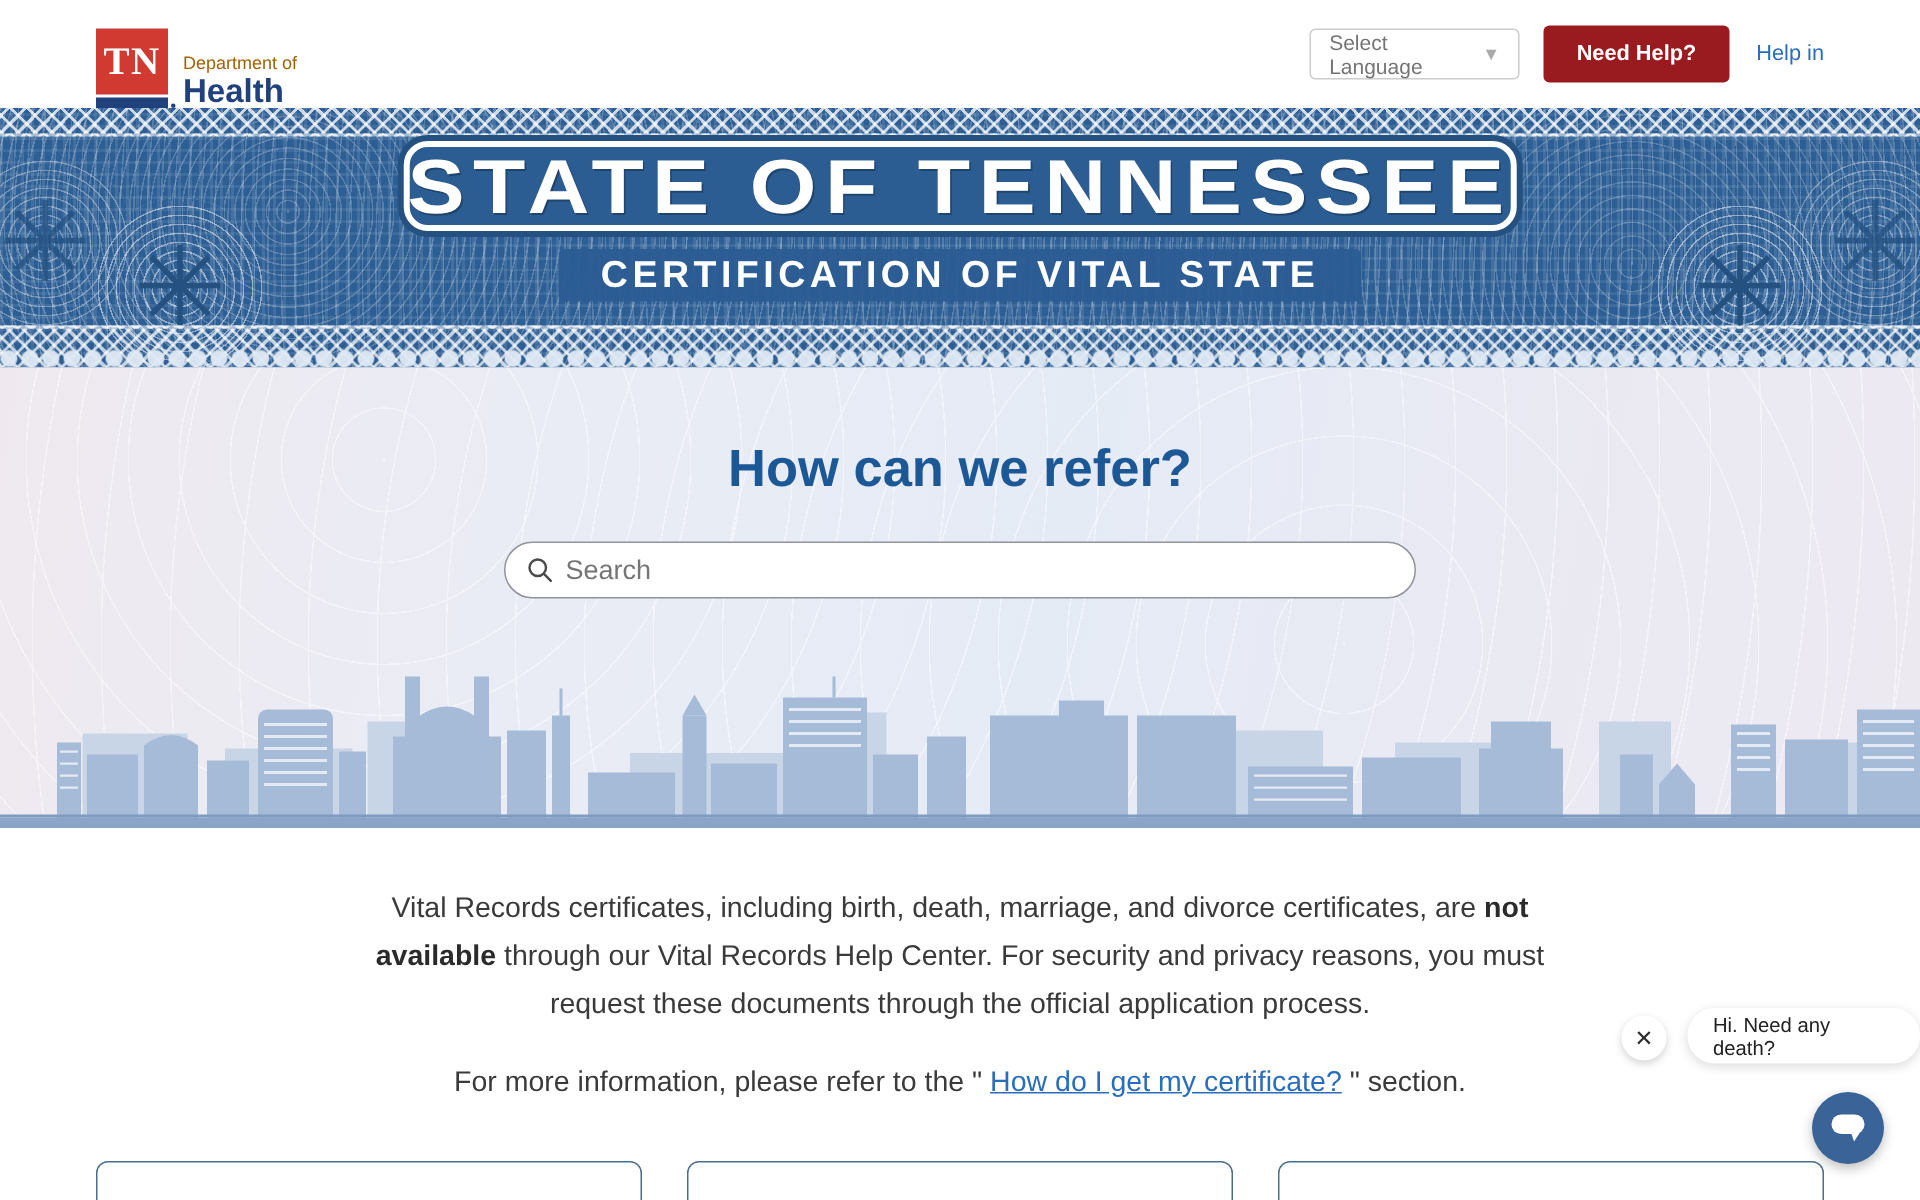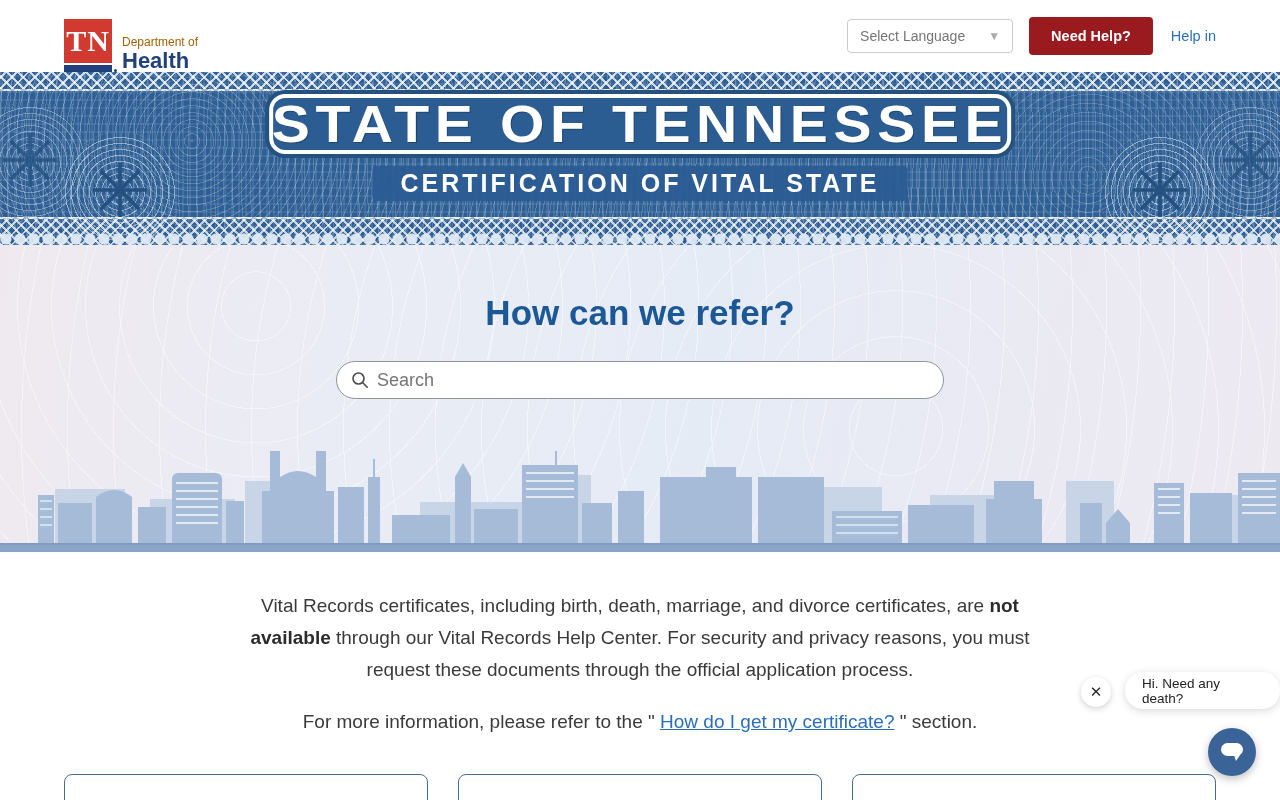--- a/index.html
+++ b/index.html
@@ -3,28 +3,28 @@
 <meta charset="utf-8">
 <style>
   * { margin:0; padding:0; box-sizing:border-box; }
   html,body { width:1280px; height:800px; overflow:hidden; }
   body { font-family:"Liberation Sans", sans-serif; background:#fff; position:relative; }
 
   
   .site-header { height:72px; background:#fff; display:flex; align-items:center; justify-content:space-between; padding:0 64px 0 64px; }
   .logo { display:flex; align-items:flex-end; gap:10px; cursor:pointer; }
   .tn-box-wrap { display:flex; flex-direction:column; }
-  .tn-box { width:48px; height:44px; background:#d13a31; color:#fff; display:flex; align-items:center; justify-content:center; font-family:"Liberation Serif", serif; font-weight:bold; font-size:30px; letter-spacing:1px; }
+  .tn-box { width:48px; height:44px; background:#d13a31; color:#fff; display:flex; align-items:center; justify-content:center; font-family:"Liberation Serif", serif; font-weight:bold; font-size:26px; letter-spacing:1px; }
   .tn-underline { width:48px; height:7px; background:#21417c; margin-top:2px; position:relative; }
   .tn-underline::after { content:""; position:absolute; right:-5px; bottom:0; width:3px; height:3px; background:#21417c; border-radius:50%; }
   .logo-text { display:flex; flex-direction:column; line-height:1.05; padding-bottom:0px; }
   .logo-dept { color:#a16207; font-size:12px;margin-top:36px; }
   .logo-health { color:#21417c; font-size:22px; font-weight:bold; }
   .header-right { display:flex; align-items:center; gap:16px; }
-  .lang-select { width:166px; height:34px; border:1px solid #ccc; border-radius:4px; background:#fff; display:flex; align-items:center; justify-content:space-between; padding:0 12px; color:#757575; font-size:14px; cursor:pointer; }
+  .lang-select { width:140px; height:34px; border:1px solid #ccc; border-radius:4px; background:#fff; display:flex; align-items:center; justify-content:space-between; padding:0 12px; color:#757575; font-size:14px; cursor:pointer; }
   .lang-chev { color:#aaa; font-size:12px; }
   .need-help-btn { background:#9a1b1f; color:#fff; border:none; border-radius:4px; height:38px; padding:0 22px; font-size:14.5px; font-weight:bold; cursor:pointer; font-family:"Liberation Sans", sans-serif; }
   .sign-in { color:#2a6ebb; font-size:14.5px; text-decoration:none; margin-left:2px; cursor:pointer; }
 
   
   .banner { position:relative; height:173px; background-color:#2d5f95; overflow:hidden;
     background-image:
       repeating-radial-gradient(circle at 15% 40%, rgba(255,255,255,.20) 0 1px, transparent 1px 7px),
       repeating-radial-gradient(circle at 85% 60%, rgba(255,255,255,.18) 0 1px, transparent 1px 9px),
       repeating-linear-gradient(90deg, rgba(255,255,255,.10) 0 2px, transparent 2px 7px),

